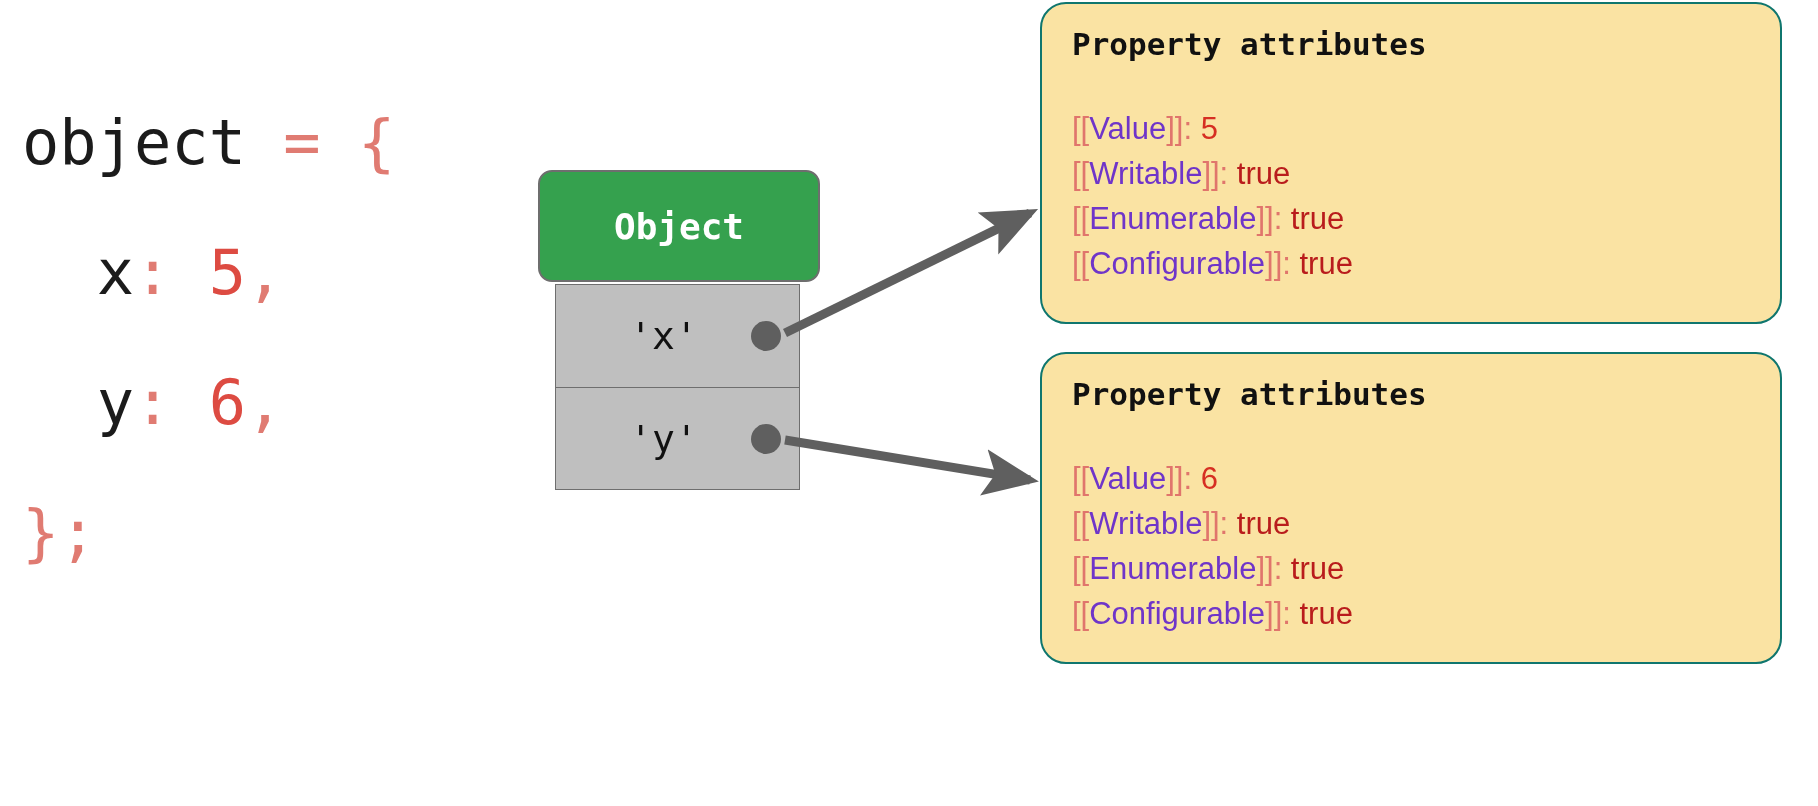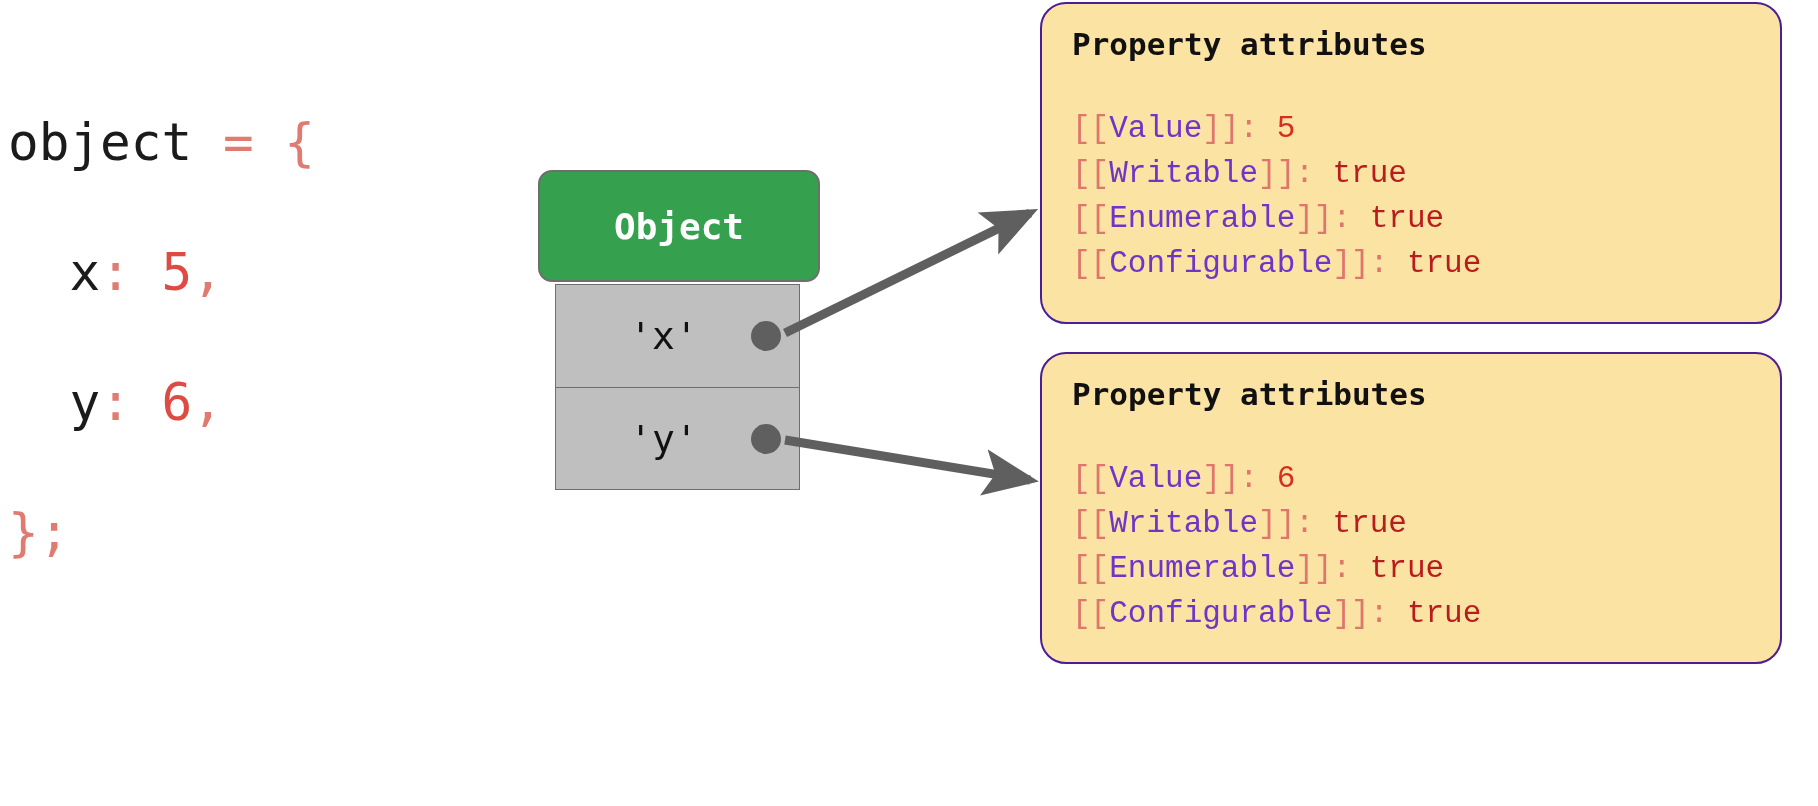--- a/index.html
+++ b/index.html
@@ -8,23 +8,23 @@
     background:#ffffff;
     font-family:"DejaVu Sans Mono", monospace;
     overflow:hidden;
     position:relative;
   }
   #stage{position:absolute;left:0;top:0;width:1818px;height:806px;}
 
   
   #code-block{
     position:absolute;
-    left:8px; top:78px;
+    left:22px; top:78px;
     font-family:"DejaVu Sans Mono","Liberation Mono",monospace;
-    font-size:51px;
+    font-size:62px;
     line-height:130px;
     letter-spacing:0px;
     white-space:pre;
     color:#222222;
   }
   #code-block .ln{display:block;height:130px;}
   .tok-plain{color:#1b1b1b;}
   .tok-punct{color:#e07b72;}
   .tok-num{color:#dd4b42;}
 
@@ -90,38 +90,38 @@
   #arrows{
     position:absolute;left:0;top:0;width:1818px;height:806px;
     pointer-events:none;
     z-index:2;
   }
 
   
   .attr-card{
     position:absolute;
     background:#fae3a3;
-    border:2px solid #4c1d95;
+    border:2px solid #0f766e;
     border-radius:26px;
     box-sizing:border-box;
     padding:22px 12px 26px 30px;
   }
   #attrs-x{ left:1040px; top:2px;  width:742px; height:322px; }
   #attrs-y{ left:1040px; top:352px;width:742px; height:312px; }
 
   .attr-title{
     font-family:"DejaVu Sans Mono","Liberation Mono",monospace;
     font-weight:bold;
     font-size:31px;
     color:#111111;
     margin-bottom:44px;
     letter-spacing:0px;
   }
   .attr-lines{
-    font-family:Liberation Mono, monospace;
+    font-family:Liberation Sans, sans-serif;
     font-size:31px;
     line-height:45px;
     white-space:pre;
   }
   .br{color:#e0756c;}
   .nm{color:#6f35c9;}
   .cl{color:#e0756c;}
   .bool{color:#b91c1c;}
   .num{color:#d62f22;}
 </style>

